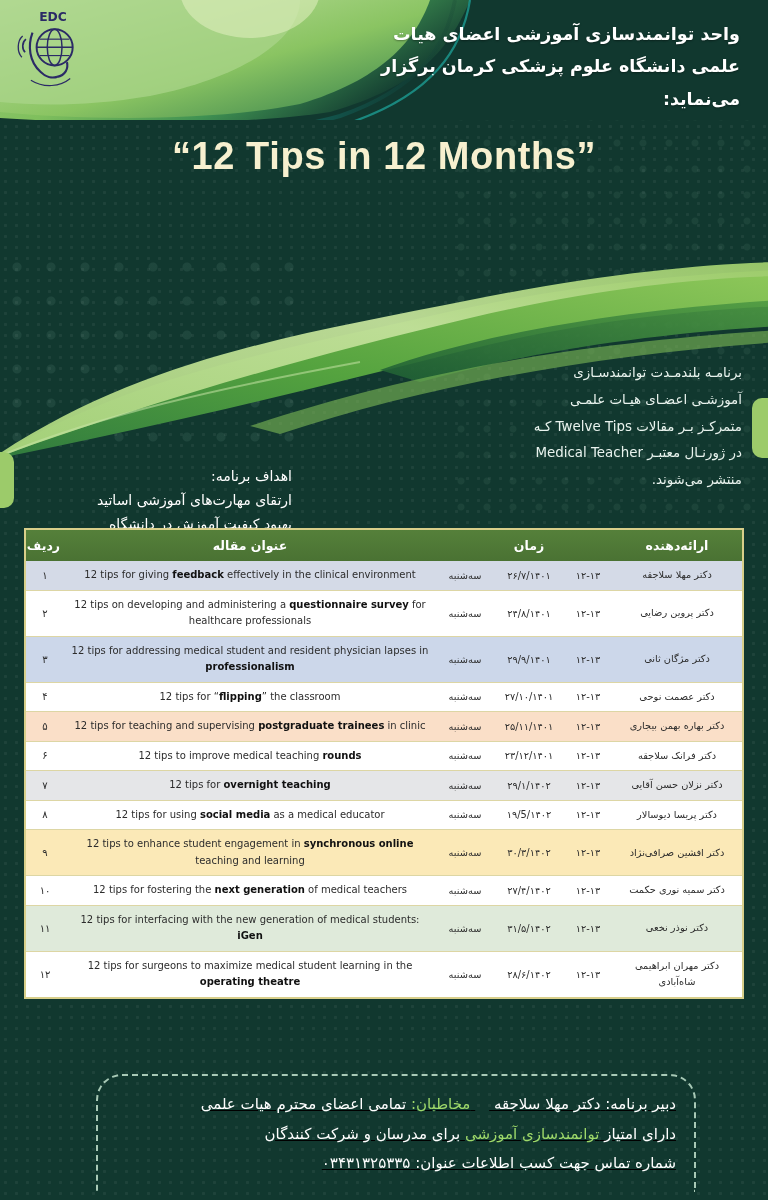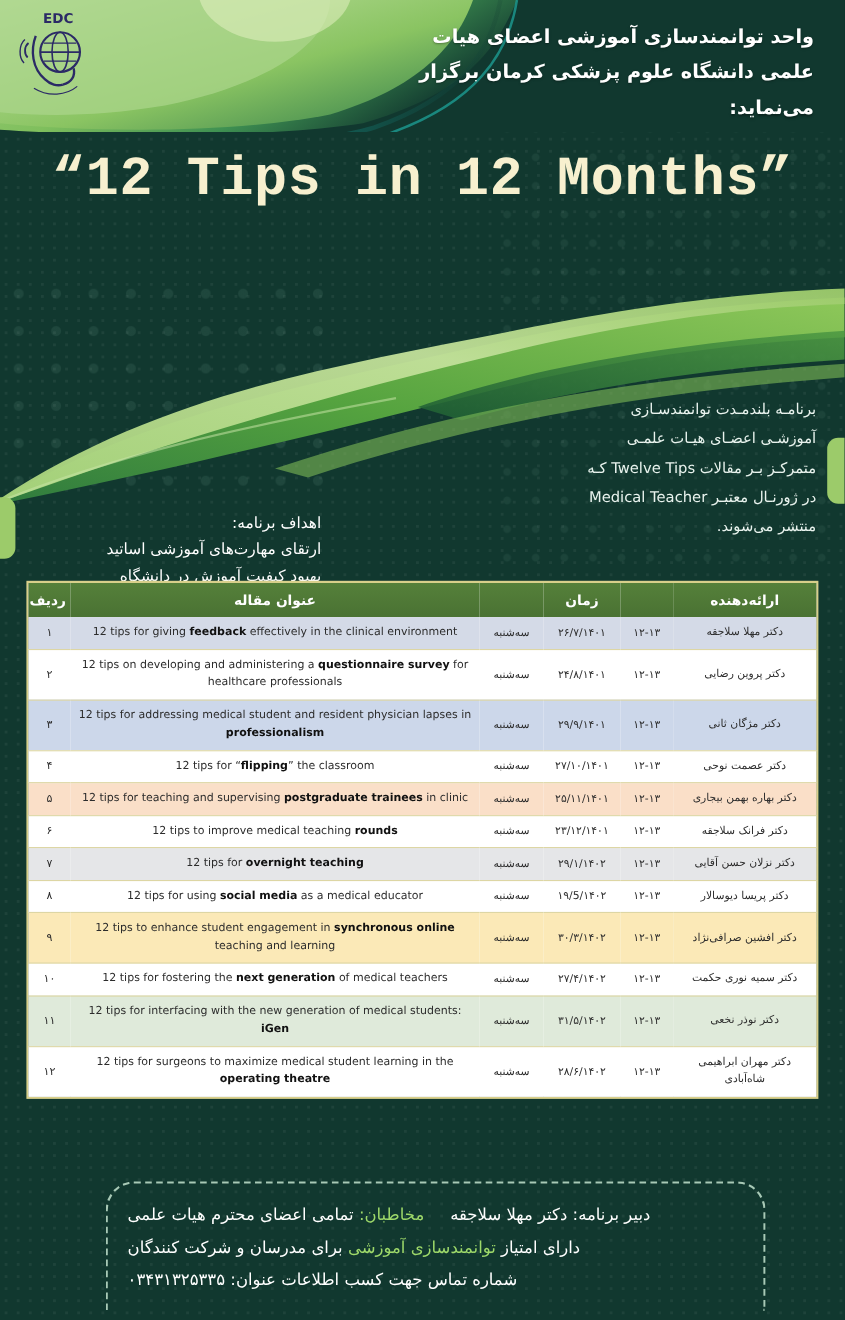--- a/index.html
+++ b/index.html
@@ -114,25 +114,25 @@
   
   .headline-wrap {
     position: absolute;
     left: 0; top: 136px;
     width: 768px;
     text-align: center;
     z-index: 5;
   }
   .headline-en {
     color: #f7f0cf;
-    font-size: 50px;
+    font-size: 38px;
     font-weight: bold;
     letter-spacing: 0.6px;
     direction: ltr;
-    font-family: Liberation Mono, monospace;
+    font-family: Liberation Sans, sans-serif;
     line-height: 1.1;
   }
   .headline-fa {
     color: #f7f0cf;
     font-size: 36px;
     font-weight: bold;
     margin-top: 22px;
     line-height: 1.2;
   }
 
@@ -227,22 +227,23 @@
   
   .footer {
     position: absolute;
     left: 96px; bottom: 8px;
     width: 600px;
     z-index: 6;
     border: 2px dashed #a8c9b6;
     border-bottom: none;
     border-radius: 26px 26px 0 0;
     padding: 14px 18px 14px;
-    text-align: left;
+    text-align: right;
     line-height: 1.95;
+    text-decoration: underline;
   }
   .footer-line { font-size: 15px; color: #ffffff; }
   .footer-line .hl-green { color: #9ed96a; }
   .footer-line .num { direction: ltr; unicode-bidi: embed; }
 
   .footer-sep { display: inline-block; width: 14px; }
 </style>
 </head>
 <body>
 

